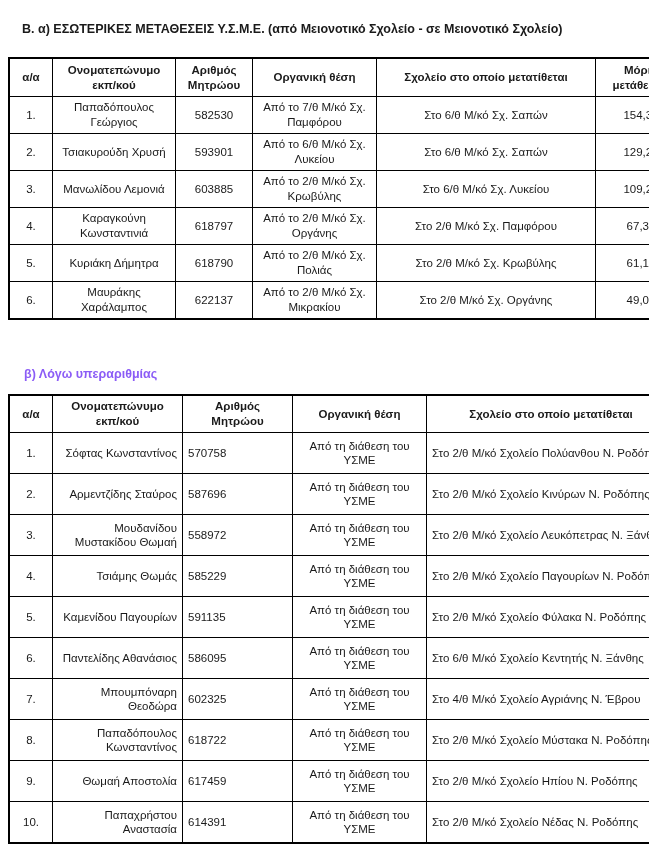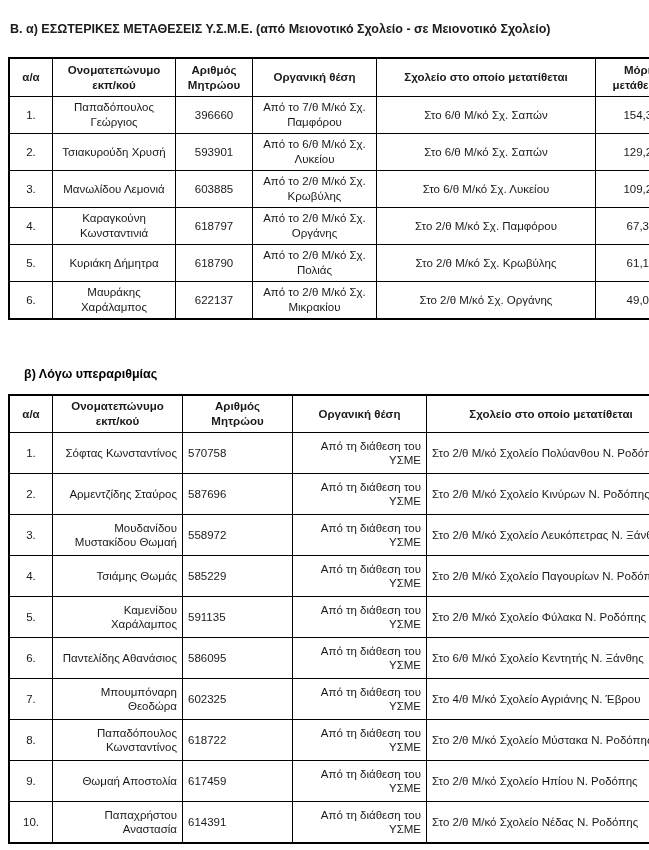--- a/index.html
+++ b/index.html
@@ -11,21 +11,21 @@
   }
   .page {
     position: relative;
     width: 649px;
     height: 850px;
     background: #ffffff;
     overflow: hidden;
   }
   .title-block {
     padding-top: 20px;
-    padding-left: 10px;
+    padding-left: 22px;
     font-weight: bold;
     font-size: 12.5px;
     line-height: 1.55;
     color: #1a1a1a;
   }
   .title-line2 {
     padding-left: 28px;
   }
   table {
     border-collapse: collapse;
@@ -61,28 +61,28 @@
   
   #table-b th:nth-child(1), #table-b td:nth-child(1) { width: 32px; }
   #table-b th:nth-child(2), #table-b td:nth-child(2) { width: 119px; }
   #table-b th:nth-child(3), #table-b td:nth-child(3) { width: 99px; }
   #table-b th:nth-child(4), #table-b td:nth-child(4) { width: 123px; }
   #table-b th:nth-child(5), #table-b td:nth-child(5) { width: 238px; }
   #table-b td { height: 34px; }
   #table-b td:nth-child(1) { text-align: center; }
   #table-b td:nth-child(2) { text-align: right; }
   #table-b td:nth-child(3) { text-align: left; }
-  #table-b td:nth-child(4) { text-align: right; }
+  #table-b td:nth-child(4) { text-align: center; }
   #table-b td:nth-child(5) { text-align: justify; }
   .section-b-title {
     margin-top: 47px;
     margin-left: 24px;
     font-weight: bold;
     font-size: 12.5px;
-    color: #000000;
+    color: #8b5cf6;
   }
 </style>
 </head>
 <body>
 
 <div class="page">
 
   <div class="title-block">
     <div>Β. α) ΕΣΩΤΕΡΙΚΕΣ ΜΕΤΑΘΕΣΕΙΣ Υ.Σ.Μ.Ε. (από Μειονοτικό Σχολείο - σε Μειονοτικό Σχολείο)</div>
   </div>
@@ -95,21 +95,21 @@
           <th>Αριθμός Μητρώου</th>
           <th>Οργανική θέση</th>
           <th>Σχολείο στο οποίο μετατίθεται</th>
           <th>Μόρια μετάθεσης</th>
         </tr>
       </thead>
       <tbody>
         <tr>
           <td>1.</td>
           <td>Παπαδόπουλος Γεώργιος</td>
-          <td>396660</td>
+          <td>582530</td>
           <td>Από το 7/θ Μ/κό Σχ. Παμφόρου</td>
           <td>Στο 6/θ Μ/κό Σχ. Σαπών</td>
           <td>154,30</td>
         </tr>
         <tr>
           <td>2.</td>
           <td>Τσιακυρούδη Χρυσή</td>
           <td>593901</td>
           <td>Από το 6/θ Μ/κό Σχ. Λυκείου</td>
           <td>Στο 6/θ Μ/κό Σχ. Σαπών</td>
@@ -186,21 +186,21 @@
         </tr>
         <tr>
           <td>4.</td>
           <td>Τσιάμης Θωμάς</td>
           <td>585229</td>
           <td>Από τη διάθεση του ΥΣΜΕ</td>
           <td>Στο 2/θ Μ/κό Σχολείο Παγουρίων Ν. Ροδόπης</td>
         </tr>
         <tr>
           <td>5.</td>
-          <td>Καμενίδου Χαράλαμπος</td>
+          <td>Καμενίδου Παγουρίων</td>
           <td>591135</td>
           <td>Από τη διάθεση του ΥΣΜΕ</td>
           <td>Στο 2/θ Μ/κό Σχολείο Φύλακα Ν. Ροδόπης</td>
         </tr>
         <tr>
           <td>6.</td>
           <td>Παντελίδης Αθανάσιος</td>
           <td>586095</td>
           <td>Από τη διάθεση του ΥΣΜΕ</td>
           <td>Στο 6/θ Μ/κό Σχολείο Κεντητής Ν. Ξάνθης</td>

